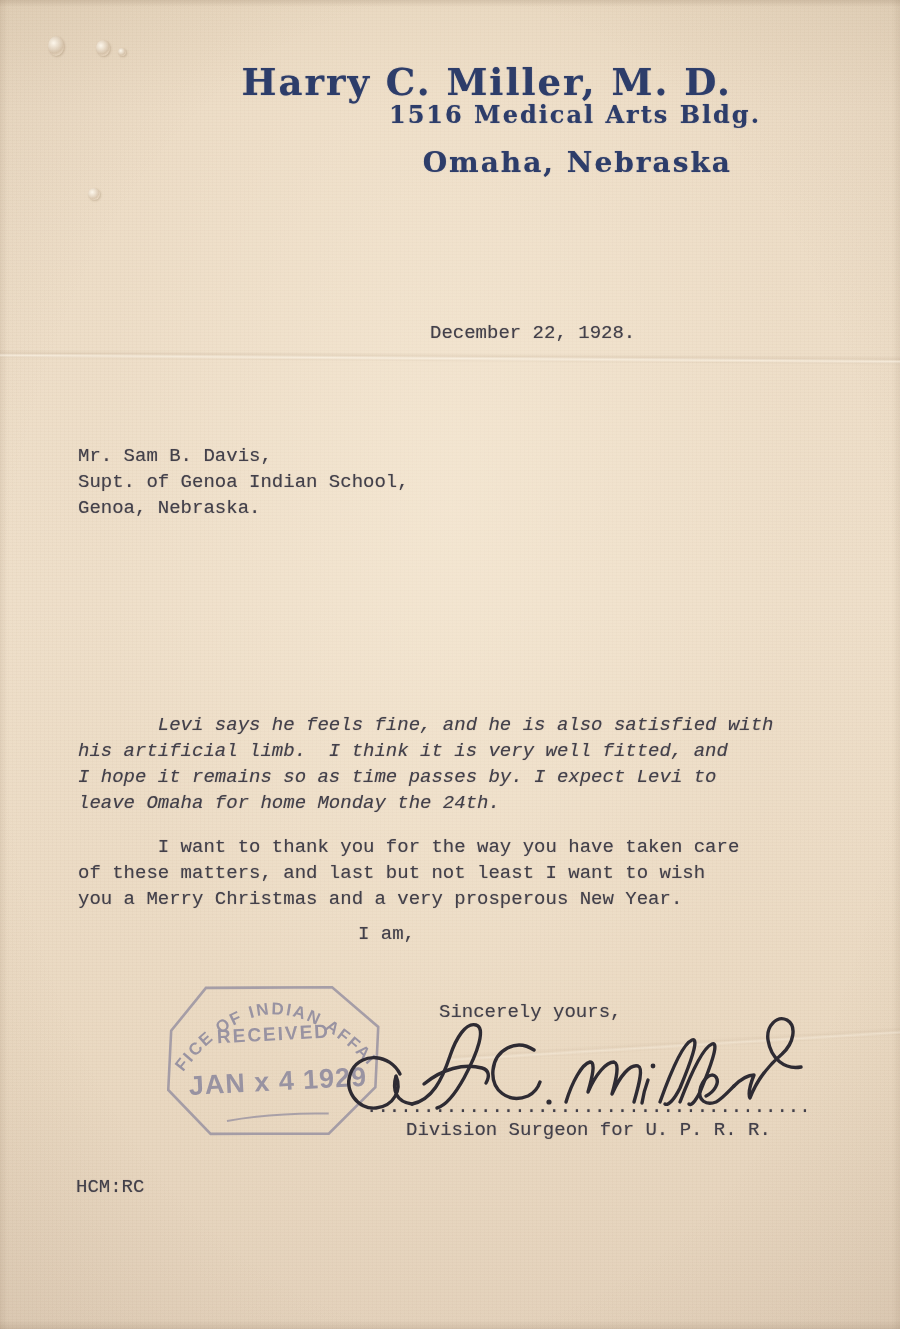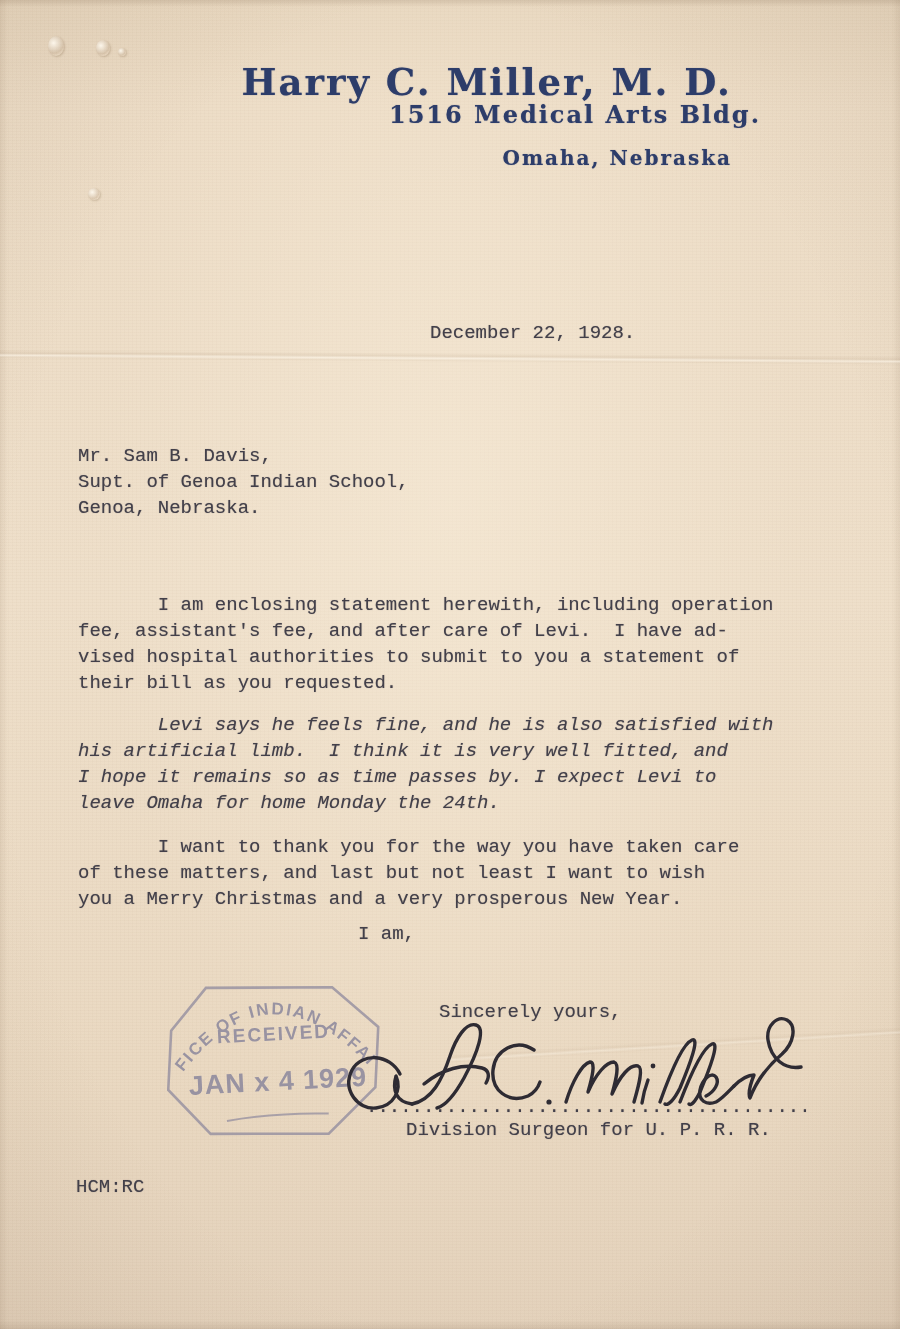--- a/index.html
+++ b/index.html
@@ -35,21 +35,21 @@
     box-shadow:1px 1px 2px rgba(120,90,60,0.25);}
   .blackletter{
     position:absolute;left:0;width:732px;text-align:right;
     font-family:"DejaVu Serif","Liberation Serif",serif;
     font-weight:bold;color:#2d3d6a;
     text-shadow:0 0 1px rgba(45,61,106,0.55);
     letter-spacing:2px;
   }
   .lh-main{top:60px;font-size:37px;}
   .lh-sub1{top:100px;font-size:24px;margin-left:29px;}
-  .lh-sub2{top:146px;font-size:20px;}
+  .lh-sub2{top:146px;font-size:28px;}
   .tw{
     position:absolute;
     font-family:"Liberation Mono","DejaVu Sans Mono",monospace;
     font-size:19px;line-height:26px;color:#43404a;
     text-shadow:0 0 1px rgba(67,64,74,0.45);
     white-space:pre;
   }
   .stamp-svg{position:absolute;left:156px;top:972px;transform:rotate(-3deg);opacity:0.88;}
   .stamp-text{fill:#8e8a9e;font-family:"Liberation Sans","DejaVu Sans",sans-serif;font-weight:bold;}
   .sig-svg{position:absolute;left:338px;top:1012px;}
@@ -73,24 +73,20 @@
   <div class="blackletter lh-sub1">1516 Medical Arts Bldg.</div>
   <div class="blackletter lh-sub2">Omaha, Nebraska</div>
 
   <div class="tw" style="left:430px;top:320px;">December 22, 1928.</div>
 
   <div class="tw" style="left:78px;top:443px;">Mr. Sam B. Davis,</div>
   <div class="tw" style="left:78px;top:469px;text-align:center;">Supt. of Genoa Indian School,</div>
   <div class="tw" style="left:78px;top:495px;">Genoa, Nebraska.</div>
 
 
-  <div class="tw" style="left:78px;top:592px;">       I am enclosing statement herewith, including operation
-fee, assistant's fee, and after care of Levi.  I have ad-
-vised hospital authorities to submit to you a statement of
-their bill as you requested.</div>
   <div class="tw" style="left:78px;top:712px;font-style:italic;">       Levi says he feels fine, and he is also satisfied with
 his artificial limb.  I think it is very well fitted, and
 I hope it remains so as time passes by. I expect Levi to
 leave Omaha for home Monday the 24th.</div>
   <div class="tw" style="left:78px;top:834px;">       I want to thank you for the way you have taken care
 of these matters, and last but not least I want to wish
 you a Merry Christmas and a very prosperous New Year.</div>
 
   <div class="tw" style="left:358px;top:921px;">I am,</div>
 

